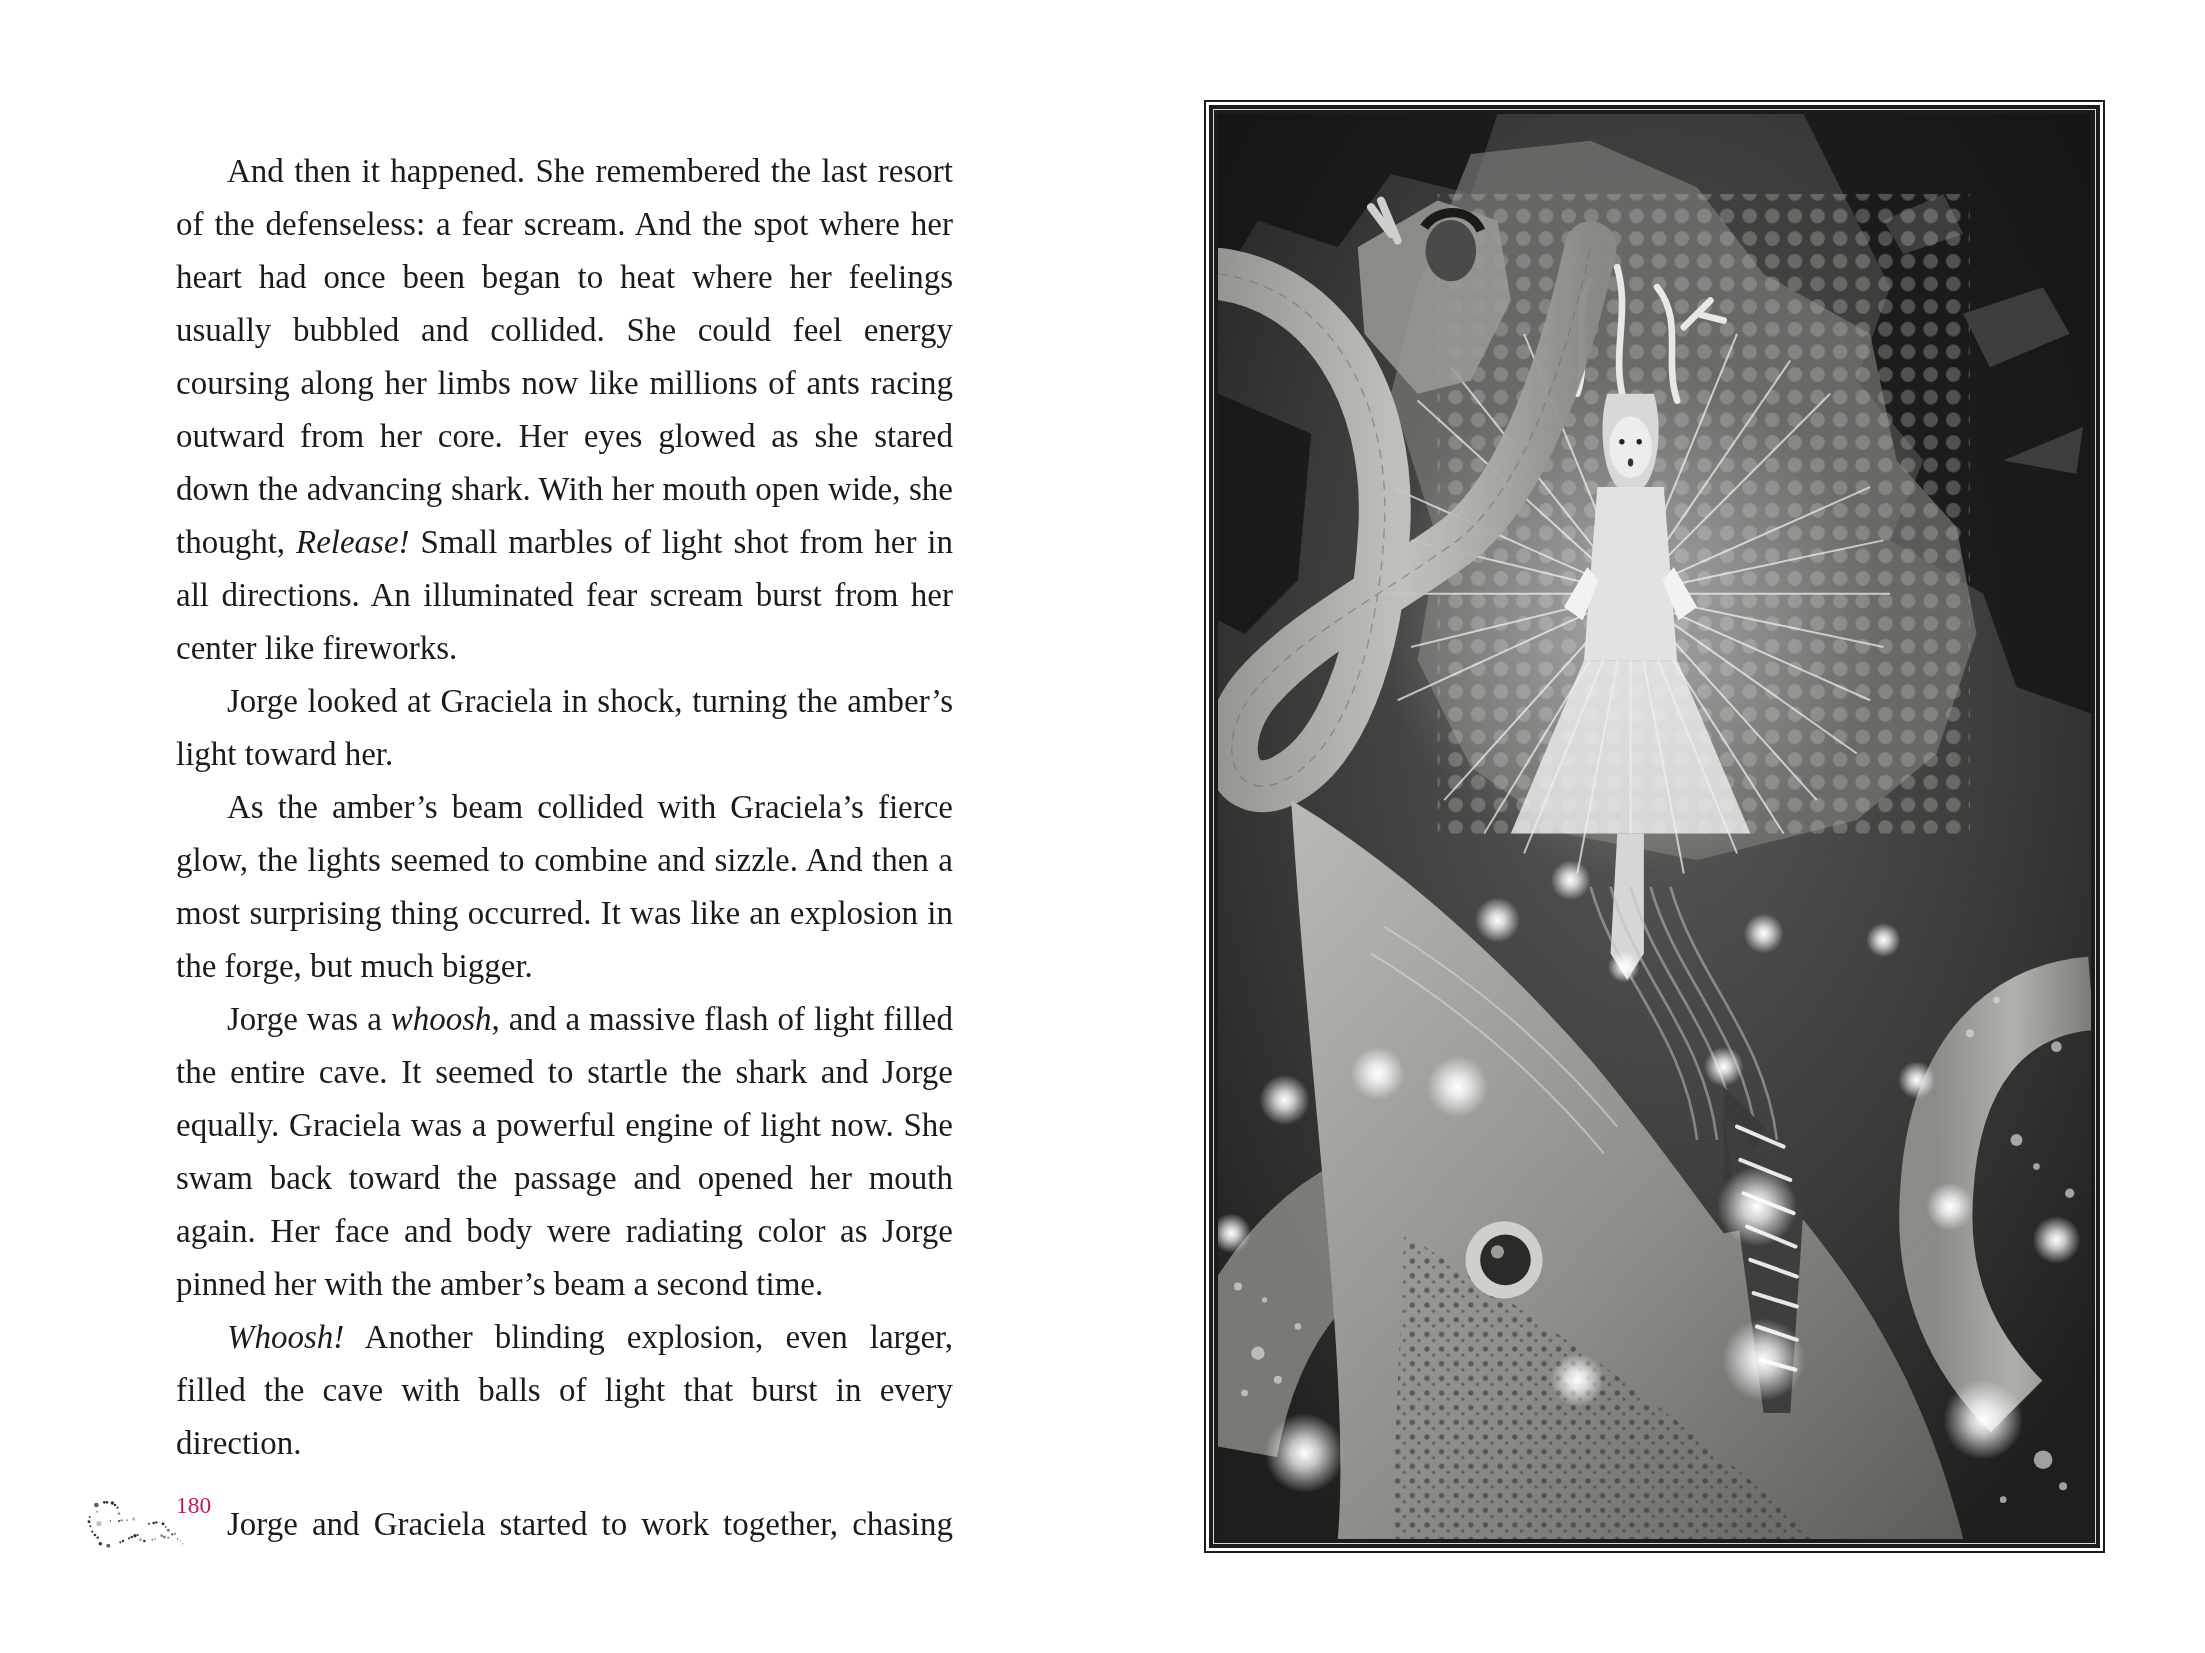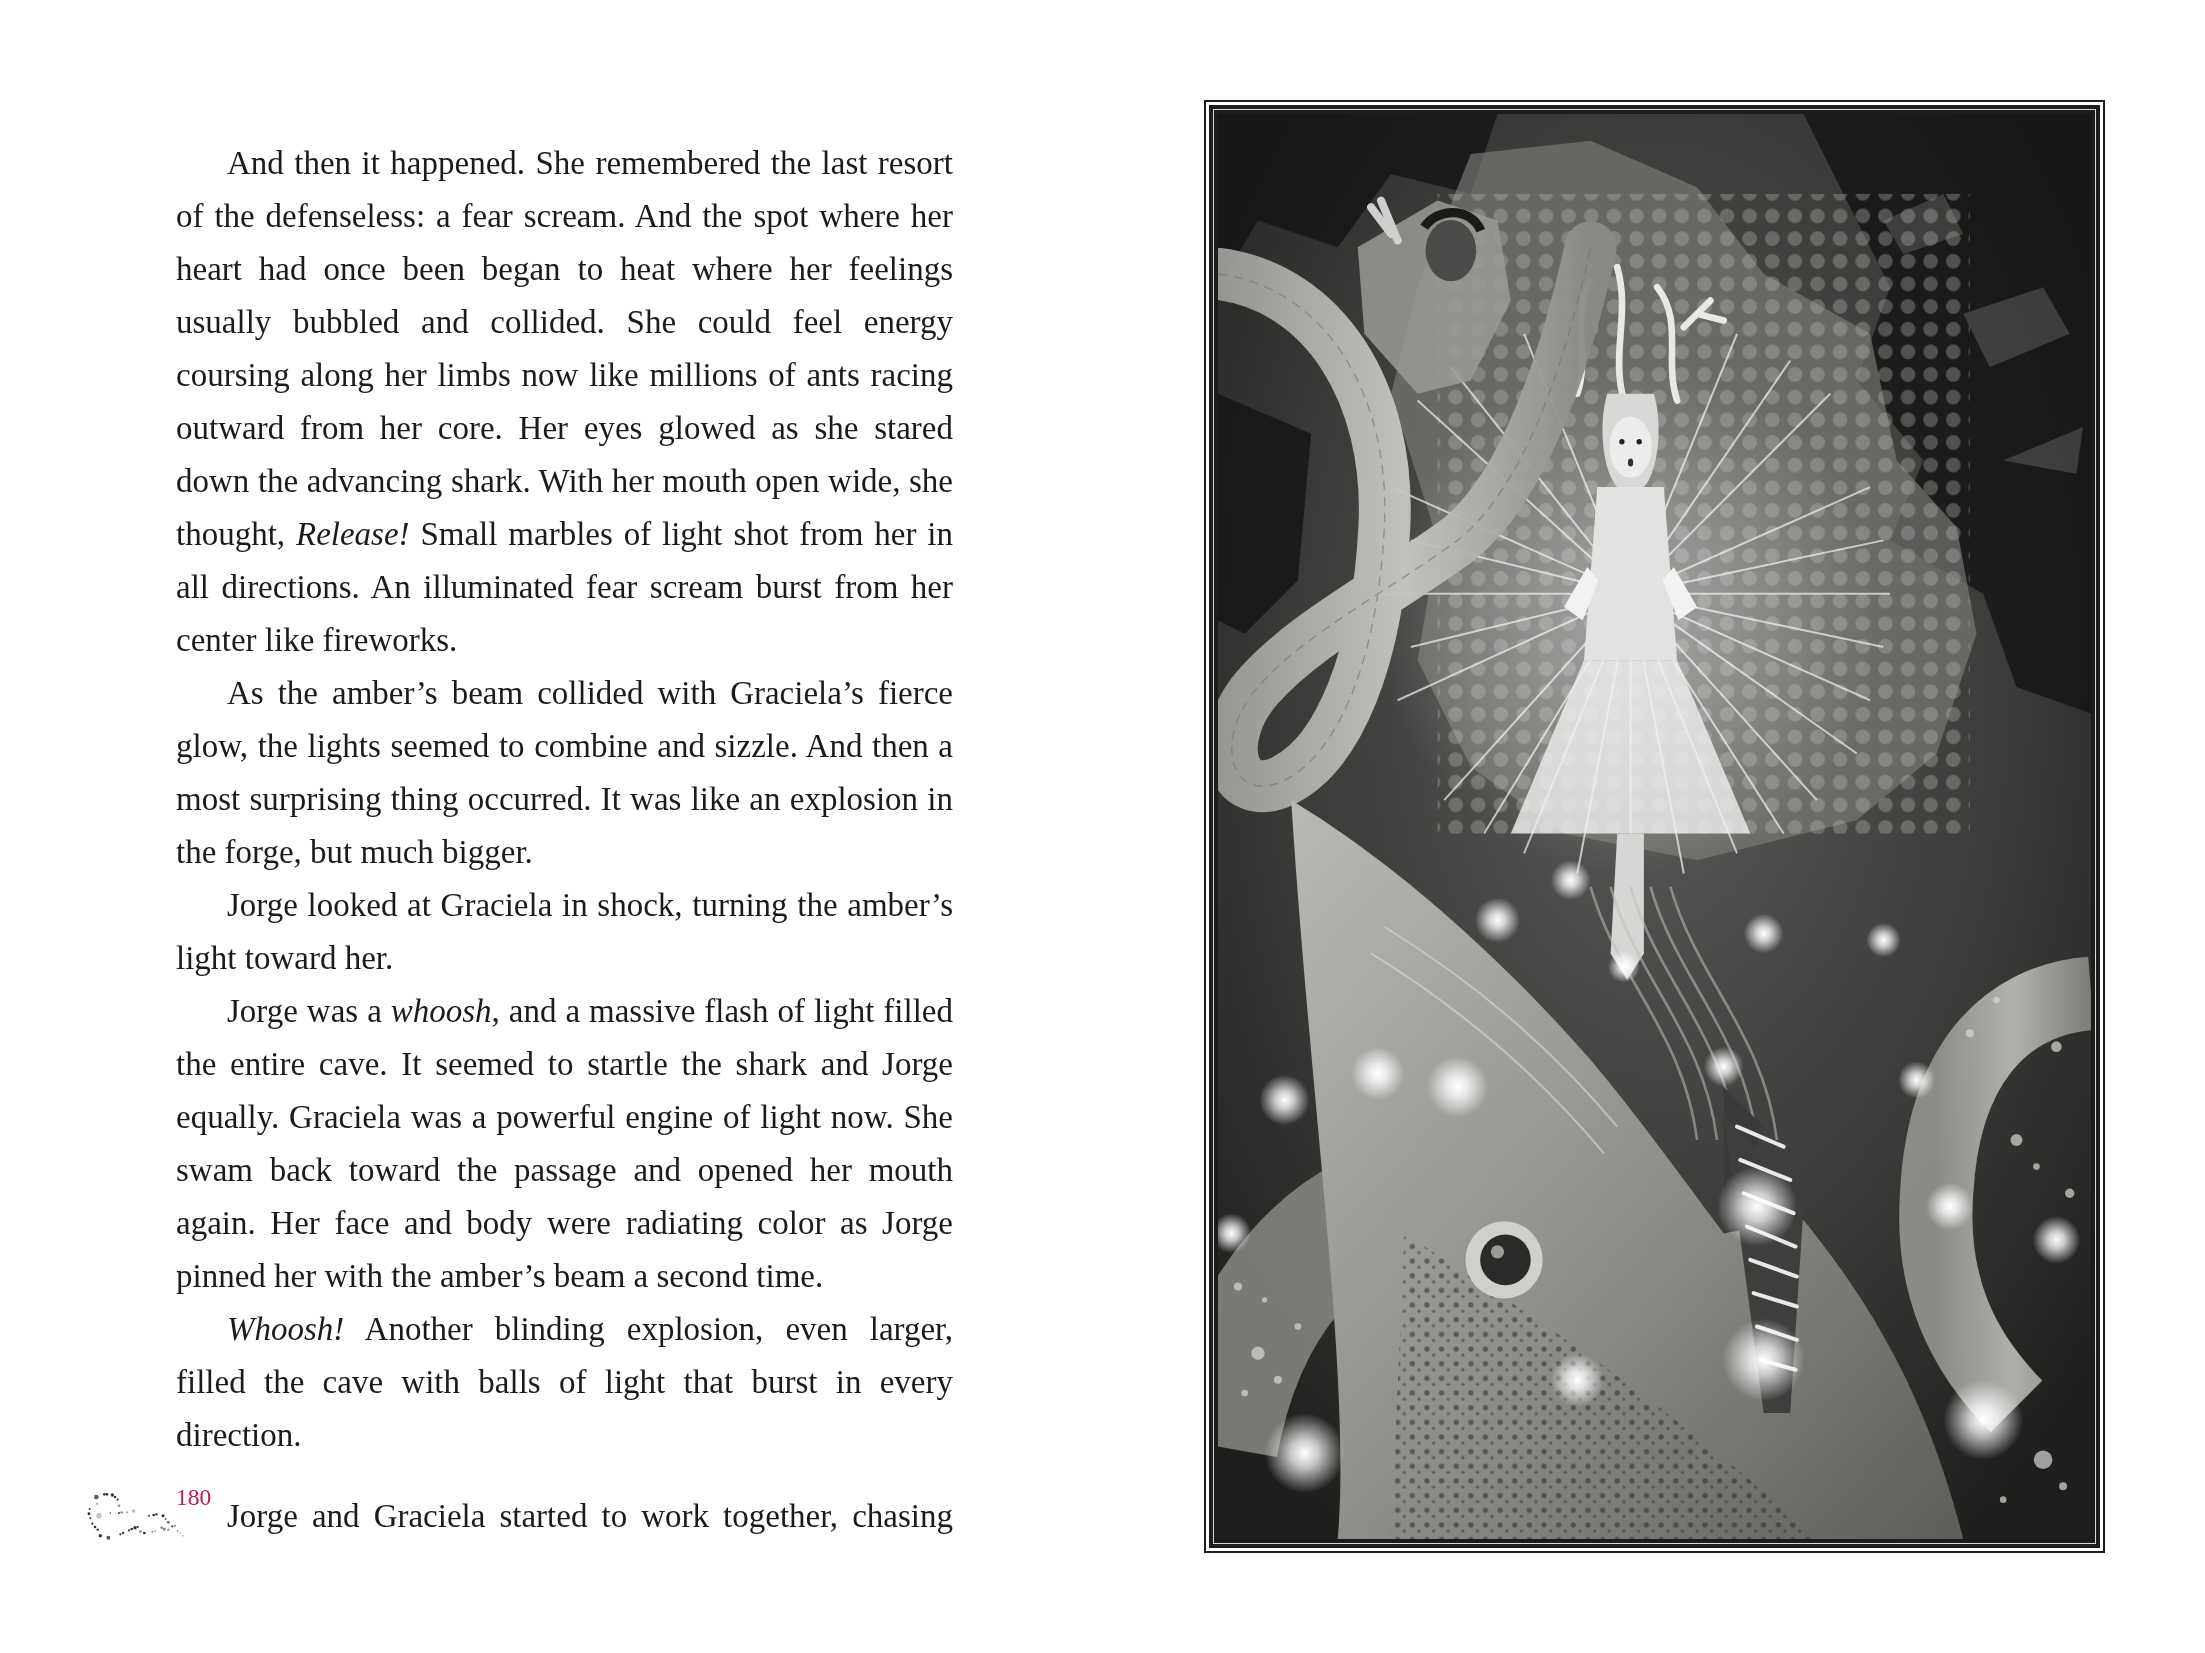--- a/index.html
+++ b/index.html
@@ -1,18 +1,18 @@
 <!DOCTYPE html>
 <html style="font-size:10.7px"><head>
 <meta charset="utf-8">
 <style>
   html, body { margin:0; padding:0; background:#ffffff; }
   body { width:2205px; height:1654px; position:relative; overflow:hidden; }
   .page-left {
-    position:absolute; left:0; top:0; width:1103px; height:1474px;
+    position:absolute; left:0; top:8px; width:1103px; height:1474px;
   }
   .text-block {
     position:absolute; left:176px; top:137px; width:777px;
     font-family:"Liberation Serif", "DejaVu Serif", serif;
     font-size:33px; line-height:53px; color:#1b1b19;
     text-align:justify; hyphens:manual;
   }
   .text-block p { margin:0; text-indent:51px; }
   .text-block p.last-partial { text-align-last:justify;margin-top:28px; }
   .text-block em { font-style:italic; }
@@ -40,22 +40,22 @@
     background:#2a2a28; overflow:hidden;
   }
   .artwork svg { width:100%; height:100%; display:block; }
 </style>
 </head>
 <body>
 
 <div class="page-left">
   <div class="text-block" id="text-block">
       <p><span>And then it happened. She remembered the last resort of the defenseless: a fear scream. And the spot where her heart had once been began to heat where her feelings usually bubbled and collided. She could feel energy coursing along her limbs now like millions of ants racing outward from her core. Her eyes glowed as she stared down the advancing shark. With her mouth open wide, she thought, </span><em>Release!</em><span> Small marbles of light shot from her in all directions. An illuminated fear scream burst from her center like fireworks.</span></p>
+      <p><span>Jorge looked at Graciela in shock, turning the amber’s light toward her.</span></p>
       <p><span>As the amber’s beam collided with Graciela’s fierce glow, the lights seemed to combine and sizzle. And then a most surprising thing occurred. It was like an explo­sion in the forge, but much bigger.</span></p>
-      <p><span>Jorge looked at Graciela in shock, turning the amber’s light toward her.</span></p>
       <p><span>Jorge was a </span><em>whoosh</em><span>, and a massive flash of light filled the entire cave. It seemed to startle the shark and Jorge equally. Graciela was a powerful engine of light now. She swam back toward the passage and opened her mouth again. Her face and body were radiating color as Jorge pinned her with the amber’s beam a second time.</span></p>
       <p><em>Whoosh!</em><span> Another blinding explosion, even larger, filled the cave with balls of light that burst in every direction.</span></p>
       <p class="last-partial"><span>Jorge and Graciela started to work together, chasing</span></p>
     </div>
 
   <svg class="ornament" viewBox="0 0 170 84">
     <g fill="#333">
       <circle cx="24" cy="12" r="3.5" opacity=".8"></circle>
       <circle cx="36" cy="8" r="2"></circle>
         <circle cx="40" cy="8" r="2"></circle>

